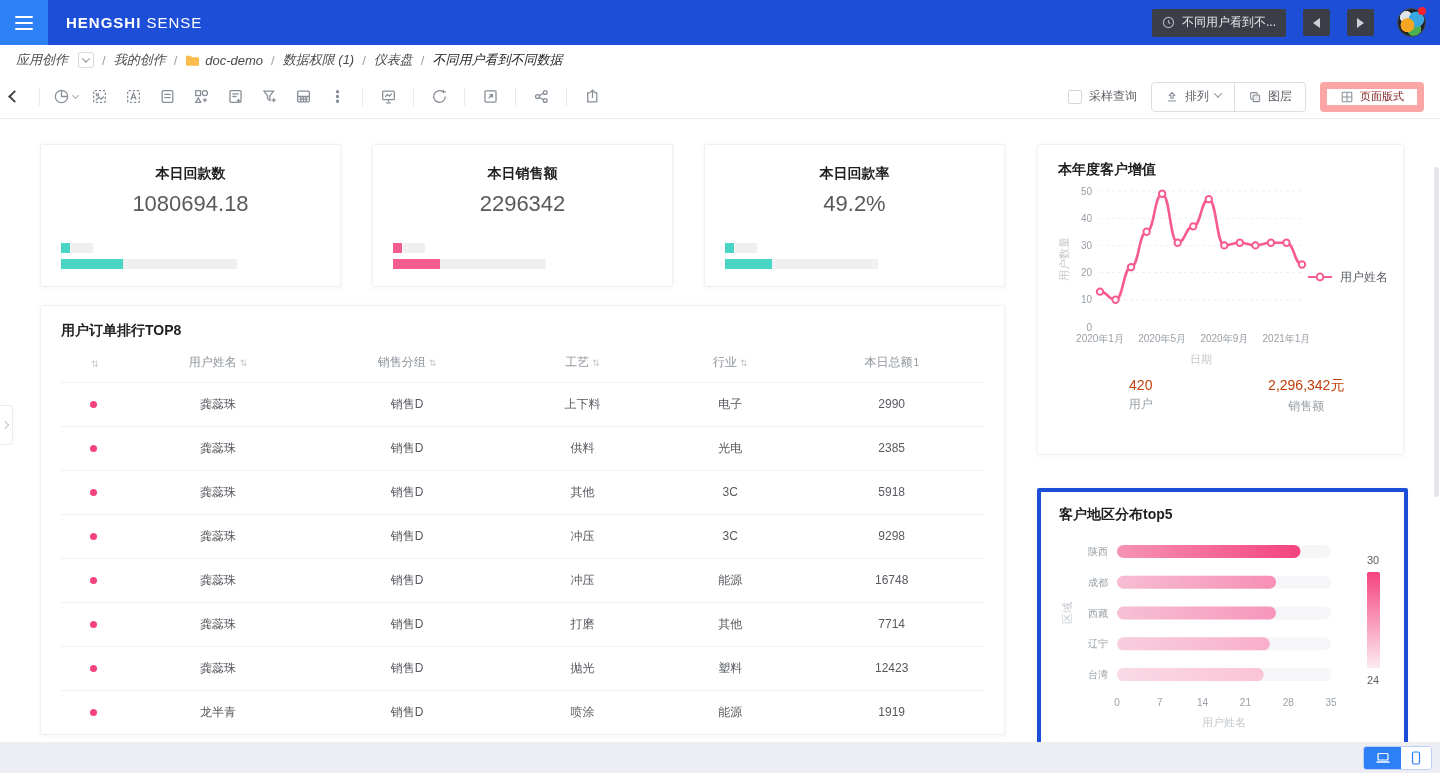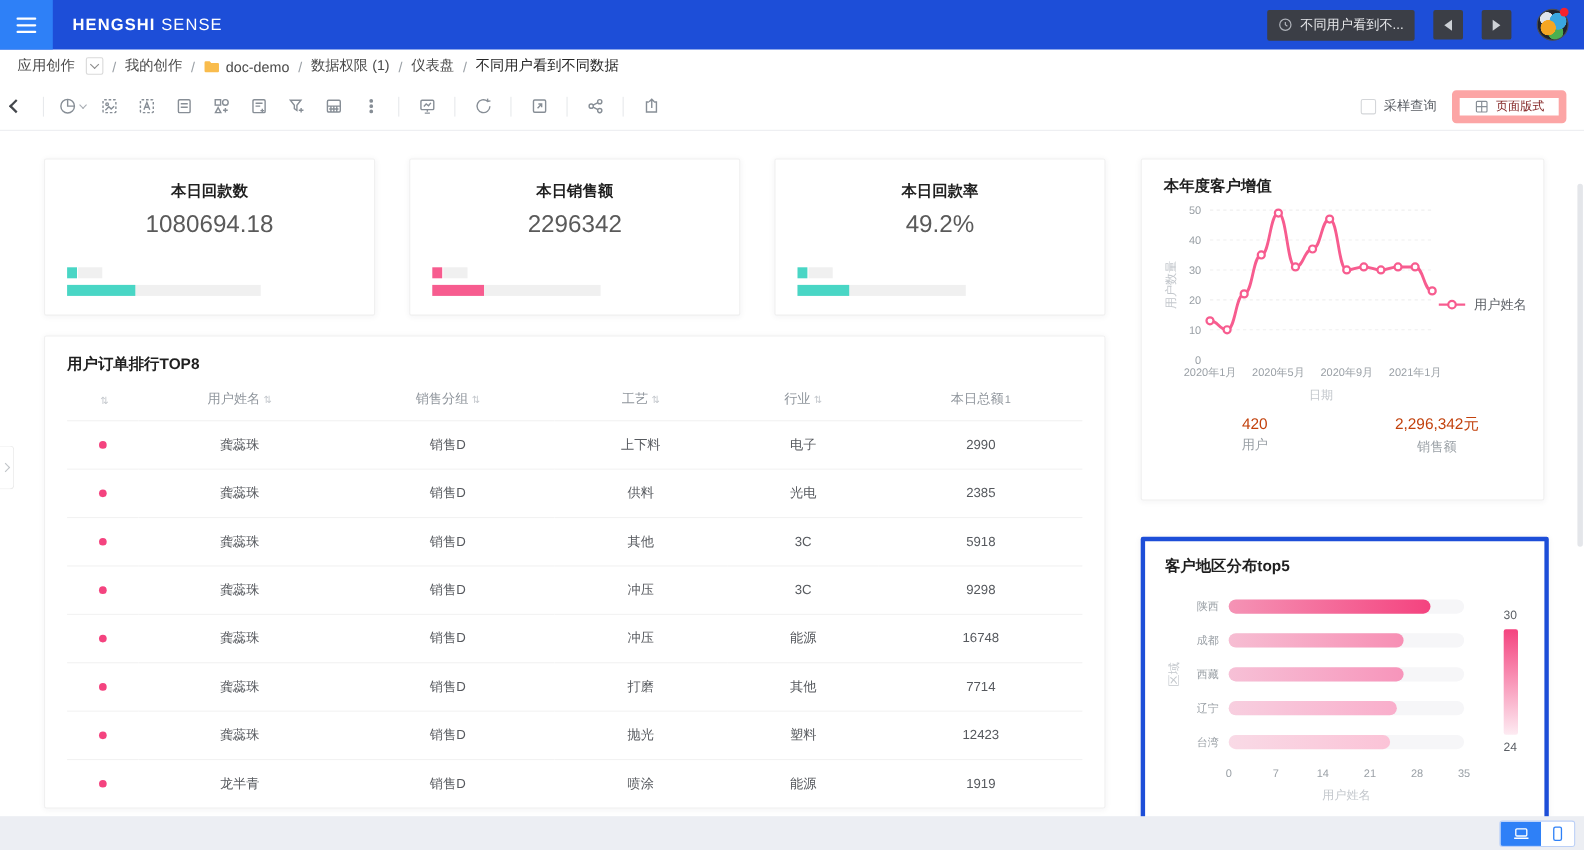--- a/index.html
+++ b/index.html
@@ -22,21 +22,21 @@
     background:radial-gradient(circle at 35% 60%, #f5a623 0 28%, transparent 30%),
                radial-gradient(circle at 68% 38%, #3aa7e0 0 30%, transparent 32%),
                radial-gradient(circle at 60% 75%, #4caf50 0 26%, transparent 28%),
                radial-gradient(circle at 30% 30%, #e0e4ea 0 22%, transparent 24%), #20232a;
     border:1px solid #4a4d55; }
   .avatar .reddot { position:absolute; right:-1px; top:-2px; width:8px; height:8px; background:#f5222d; border-radius:50%; }
 
   
   .crumbs { height:30px; display:flex; align-items:center; padding-left:16px; font-size:13px; color:#4a4a4a; background:#fff; }
   .crumbs .sep { color:#9aa0a6; margin:0 8px; }
-  .crumb { cursor:pointer; display:flex; align-items:center; gap:5px; }
+  .crumb { cursor:pointer; display:flex; align-items:center; gap:5px;font-style:italic; }
   .crumb.last { color:#262626; cursor:default; }
   .caret-box { width:16px; height:16px; border:1px solid #d9d9d9; border-radius:2px; display:inline-flex; align-items:center; justify-content:center; margin-left:5px; cursor:pointer; }
   .chev-down { width:6px; height:6px; border-right:1.4px solid #8c8c8c; border-bottom:1.4px solid #8c8c8c; transform:rotate(45deg) translate(-1px,-1px); }
 
   
   .toolbar { height:44px; border-bottom:1px solid #ebedf0; display:flex; align-items:center; position:relative; background:#fff; }
   .tb-left { display:flex; align-items:center; gap:6px; }
   .tbi { width:28px; height:28px; display:flex; align-items:center; justify-content:center; cursor:pointer; border-radius:3px; }
   .tbi svg { stroke:#878e96; fill:none; stroke-width:1.2; }
   .tb-div { width:1px; height:18px; background:#e7e9ec; margin:0 5px; }
@@ -267,20 +267,37 @@
       <svg width="17" height="17" viewBox="0 0 16 16">
           <path d="M5.5 4.5 H3.5 V13 H12 V4.5 H10"></path>
           <path d="M8 9.5 V2.2 M5.8 4.2 L8 2 l2.2 2.2"></path>
         </svg>
     </div>
   </div>
   <div class="tb-right">
     <div class="chk-row">
       <span class="checkbox"></span>
       <span class="chk-label">采样查询</span>
+    </div>
+    <div class="seg-group">
+      <div class="seg">
+        <svg width="14" height="14" viewBox="0 0 16 16">
+            <path d="M8 2.8 L11 6 H9.3 V9.5 H6.7 V6 H5 Z"></path>
+            <path d="M3.5 12.5 h9"></path>
+          </svg>
+        <span>排列</span>
+        <span class="chev-down" style="margin-top:-3px"></span>
+      </div>
+      <div class="seg">
+        <svg width="14" height="14" viewBox="0 0 16 16">
+            <rect x="3" y="3" width="7.5" height="7.5" rx="1"></rect>
+            <rect x="5.8" y="5.8" width="7.5" height="7.5" rx="1" fill="#e9ebee"></rect>
+          </svg>
+        <span>图层</span>
+      </div>
     </div>
     <div class="btn">
       <svg width="14" height="14" viewBox="0 0 16 16">
           <rect x="2.5" y="2.5" width="11" height="11" rx="1"></rect>
           <path d="M8 2.5 v11 M2.5 8 h11"></path>
         </svg>
       <span>页面版式</span>
     </div>
   </div>
 </div>

